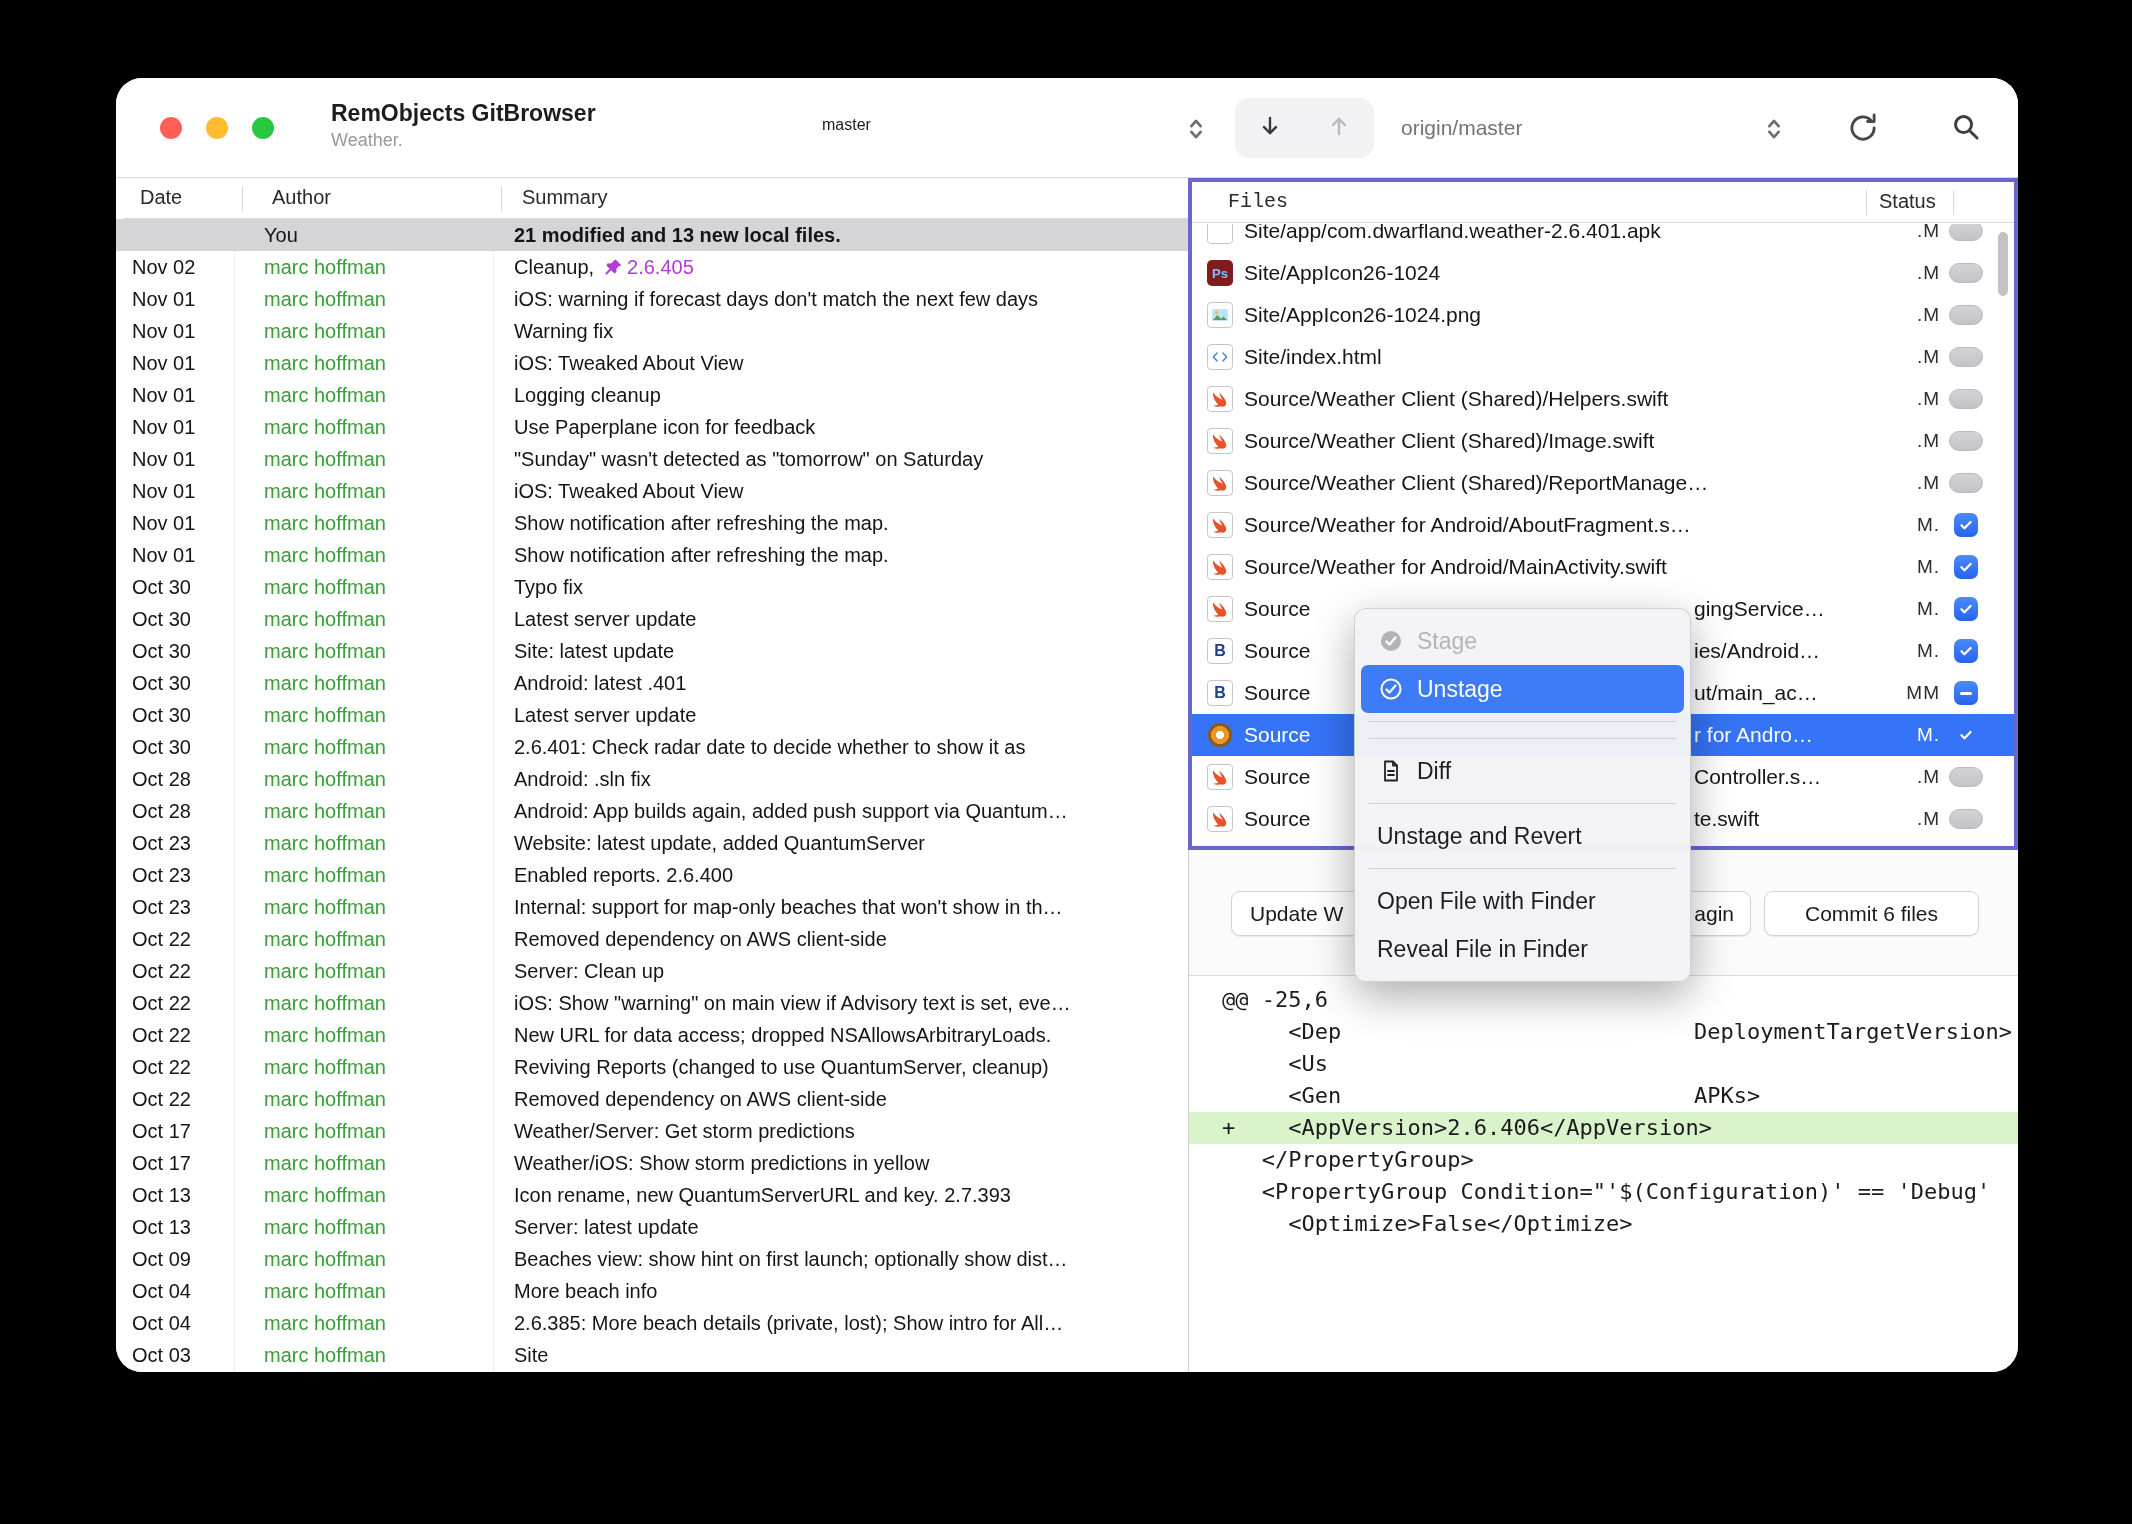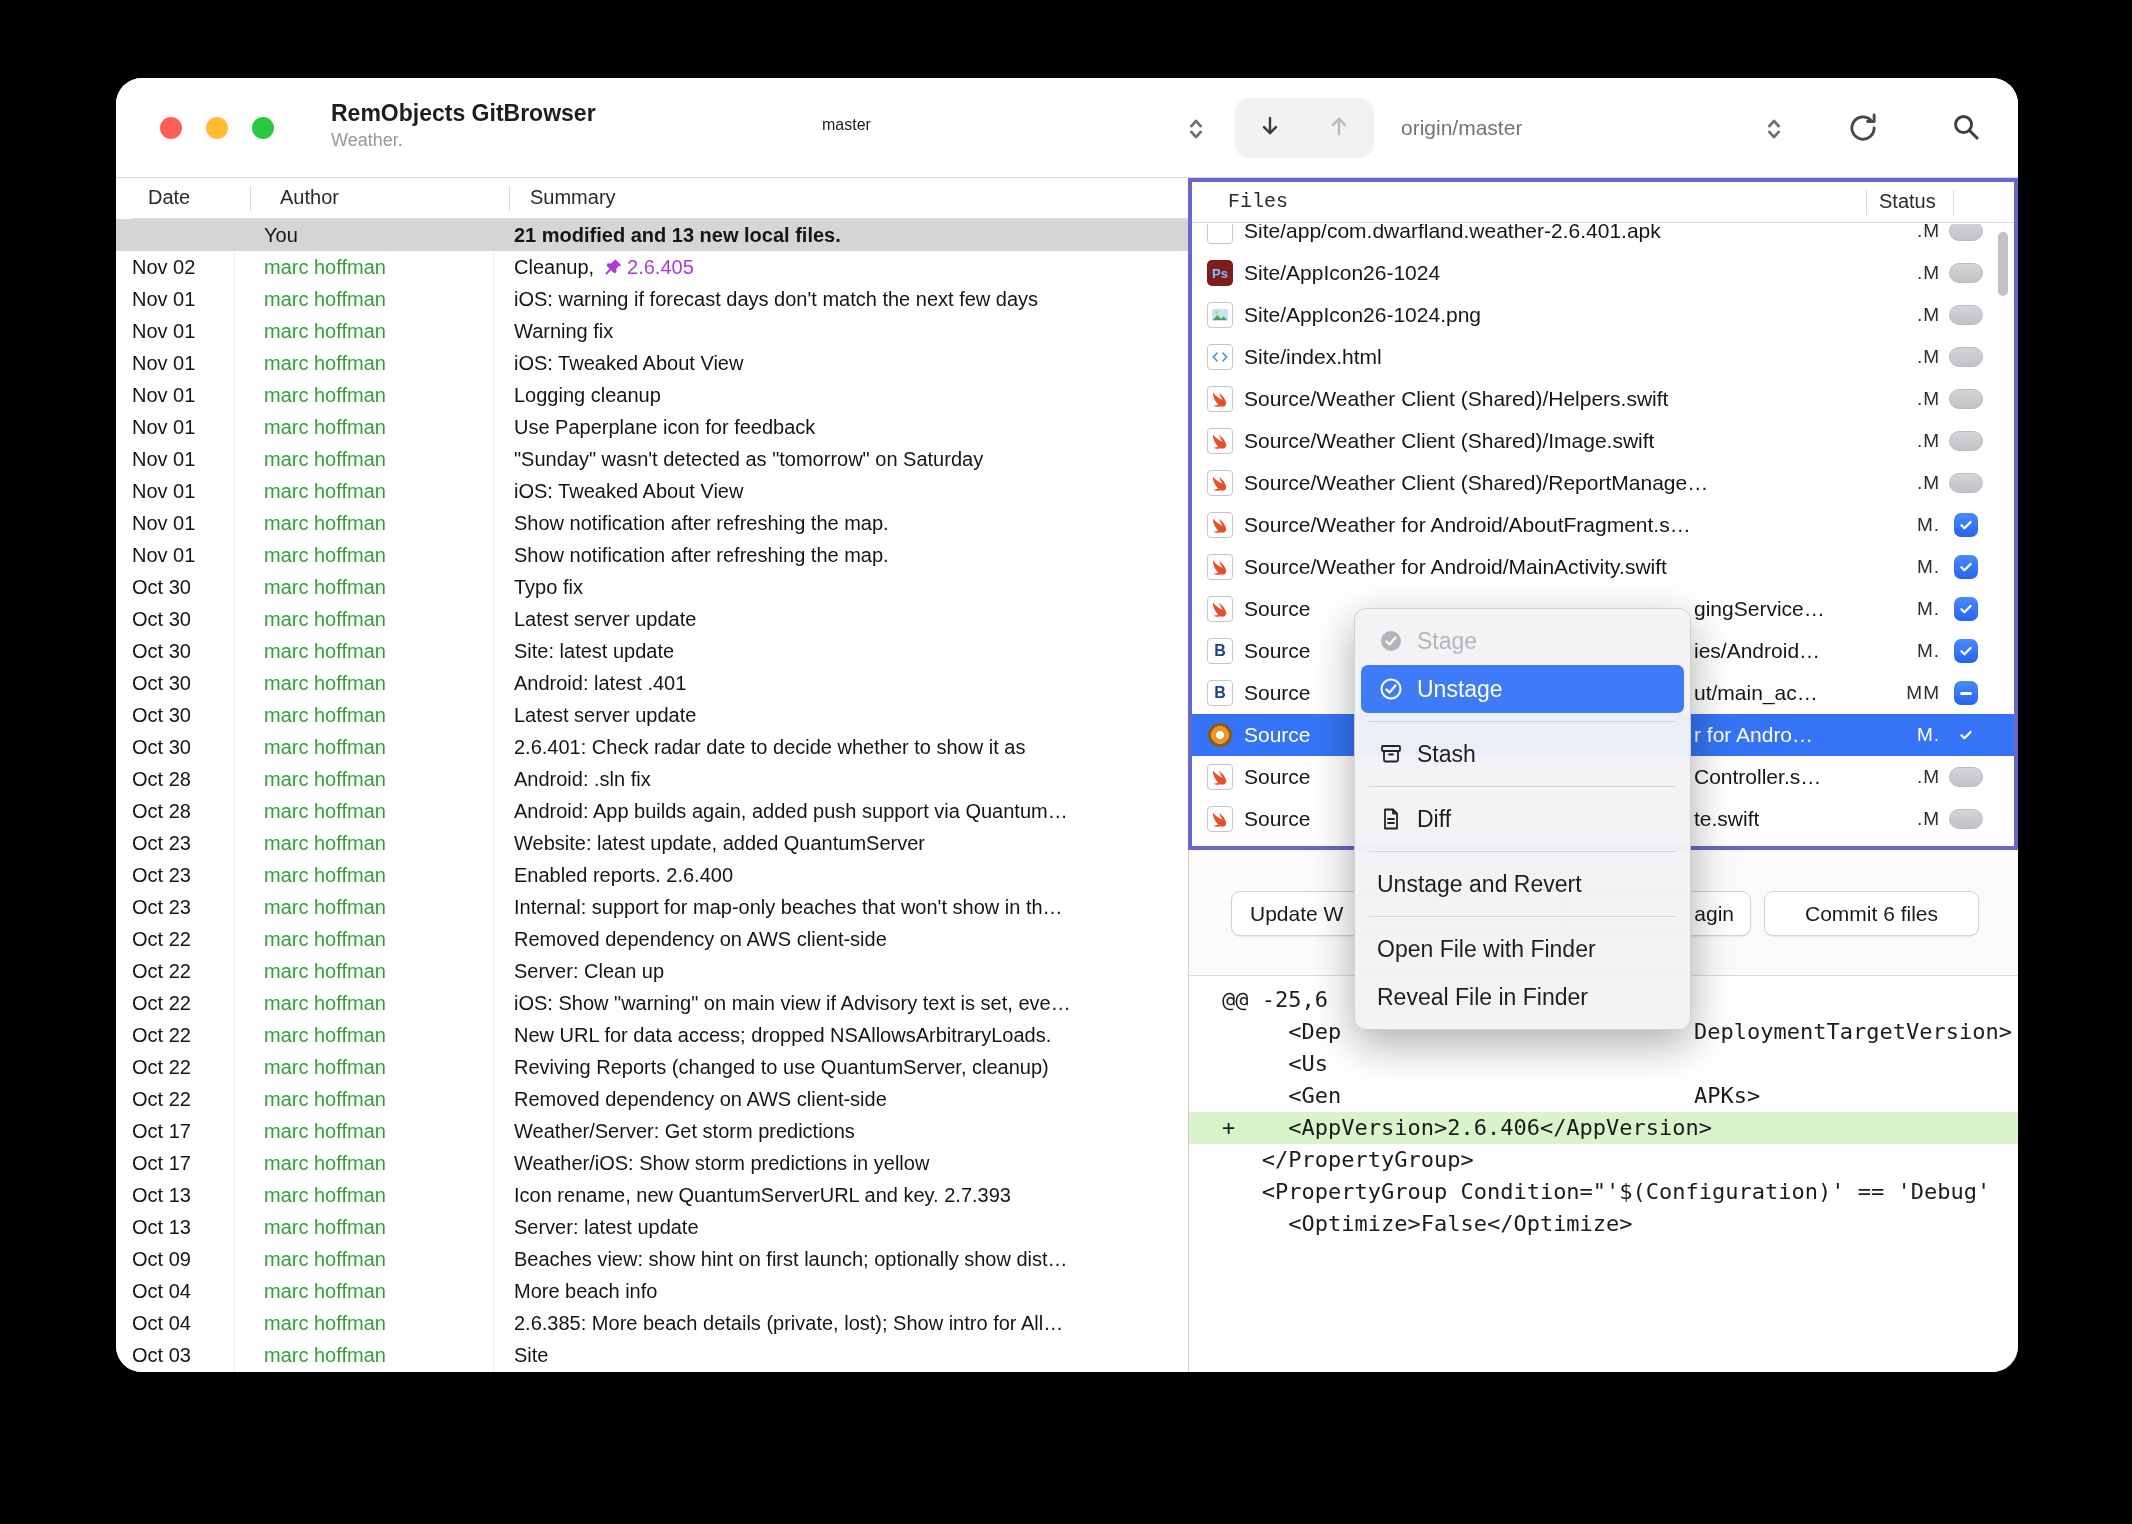--- a/index.html
+++ b/index.html
@@ -27,21 +27,21 @@
   .stepper.s2 { left:1648px; }
   .sync { position:absolute; left:1119px; top:20px; width:139px; height:60px;
           background:#f2f2f4; border-radius:14px; display:flex; align-items:center;
           justify-content:space-around; }
   .remote-label { position:absolute; left:1285px; top:38px; font-size:21px; color:#737373; }
   .tbicon { position:absolute; top:33px; }
   .tbicon.refresh { left:1730px; }
   .tbicon.search { left:1834px; }
 
   
-  .commits-header { position:absolute; left:16px; top:100px; width:1072px; height:41px;
+  .commits-header { position:absolute; left:8px; top:100px; width:1072px; height:41px;
                     background:#fff; border-bottom:1px solid #d9d9dc; z-index:2; }
   .commits-header .h { position:absolute; top:8px; font-size:20px; color:#2a2a2c; }
   .h.hdate { left:16px; } .h.hauthor { left:148px; } .h.hsummary { left:398px; }
   .hsep { position:absolute; top:8px; width:1px; height:25px; background:#d9d9dc; }
   .hsep.p1 { left:118px; } .hsep.p2 { left:377px; }
 
   .commits-body { position:absolute; left:0; top:141px; width:1072px; height:1153px;
                   background:#fff; overflow:hidden; z-index:1; }
   .grid { position:absolute; top:0; bottom:0; width:1px; background:#eeeeef; }
   .grid.g1 { left:118px; } .grid.g2 { left:377px; }
@@ -689,30 +689,20 @@
       <div class="menu-item highlighted">
         <span class="micon">
           <svg width="26" height="26" viewBox="0 0 26 26">
             <circle cx="13" cy="13" r="9.5" fill="none" stroke="#fff" stroke-width="2"></circle>
             <path d="M8.5 13.5l3 3 6-7" fill="none" stroke="#fff" stroke-width="2.2" stroke-linecap="round" stroke-linejoin="round"></path>
           </svg>
         </span>
         <span class="mlabel">Unstage</span>
       </div>
       <div class="menu-sep"></div>
-      <div class="menu-item ">
-        <span class="micon">
-          <svg width="26" height="26" viewBox="0 0 26 26" fill="none" stroke="#232325" stroke-width="1.8" stroke-linejoin="round">
-            <rect x="4" y="5" width="18" height="5" rx="1"></rect>
-            <path d="M6 10v9a1.5 1.5 0 0 0 1.5 1.5h11A1.5 1.5 0 0 0 20 19v-9"></path>
-            <path d="M11 13.5h4" stroke-linecap="round"></path>
-          </svg>
-        </span>
-        <span class="mlabel">Stash</span>
-      </div>
       <div class="menu-sep"></div>
       <div class="menu-item ">
         <span class="micon">
           <svg width="26" height="26" viewBox="0 0 26 26" fill="none" stroke="#232325" stroke-width="1.8" stroke-linejoin="round">
             <path d="M7 3.5h8l4 4V22.5H7z"></path>
             <path d="M15 3.5v4h4"></path>
             <path d="M10 13h6M10 17h6" stroke-linecap="round"></path>
           </svg>
         </span>
         <span class="mlabel">Diff</span>

